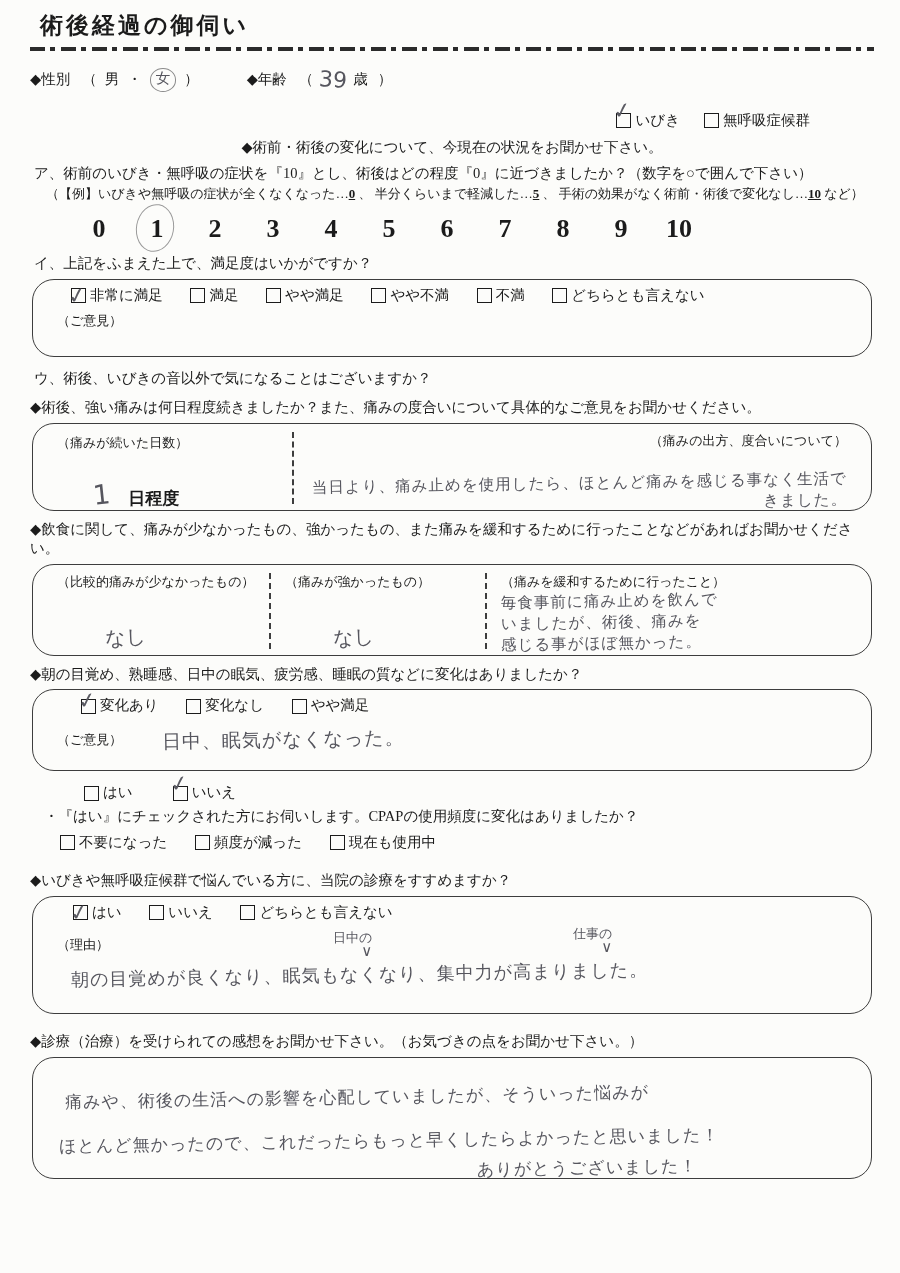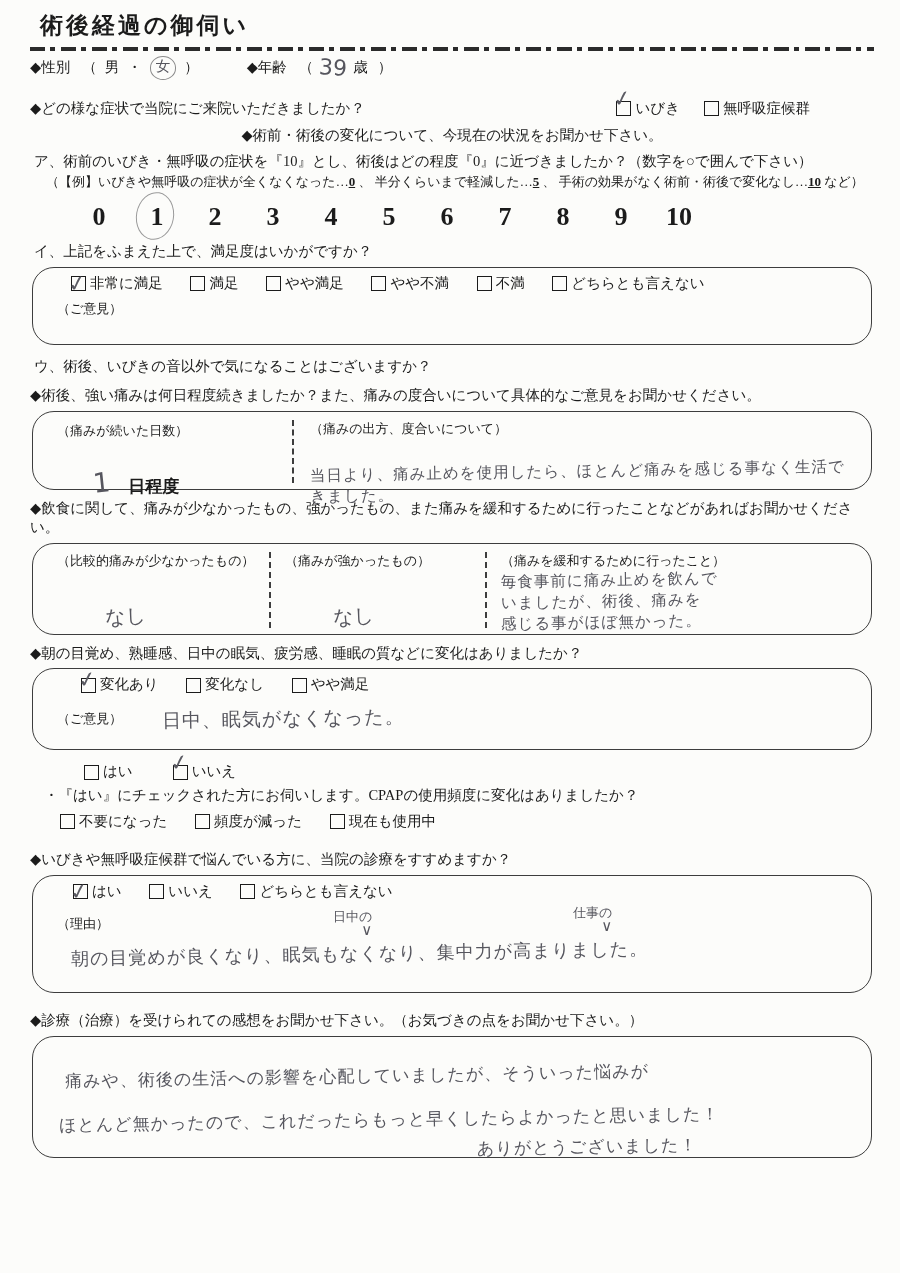--- a/index.html
+++ b/index.html
@@ -36,21 +36,21 @@
   
   .circled{border:1.6px solid #8a8a8a;border-radius:50%;padding:0 5px 2px 5px;display:inline-block;}
   .scale{display:flex;margin:8px 0 2px 40px;font-size:26px;font-weight:bold;}
   .scale .num{width:58px;text-align:center;position:relative;}
   .scale .sel-circle{position:absolute;left:8px;top:-7px;width:36px;height:46px;
       border:1.7px solid #9a9a9a;border-radius:50%;transform:rotate(10deg);}
   .age-hw{font-size:22px;margin:0 6px;transform:rotate(4deg);display:inline-block;}
   
   .cols{display:flex;}
   .pain-left{width:235px;flex:none;padding-top:2px;}
-  .pain-right{flex:1;border-left:2px dashed #3d3d3d;padding-left:16px;}
+  .pain-right{flex:1;border-left:2px dashed #3d3d3d;padding-left:16px;text-align:right;}
   .pain-days{margin:26px 0 2px 36px;font-size:16px;}
   .pain-days .hw-big{font-size:27px;margin-right:14px;display:inline-block;transform:rotate(-6deg);}
   
   .eat1{width:212px;flex:none;}
   .eat2{width:200px;flex:none;border-left:2px dashed #3d3d3d;padding-left:14px;}
   .eat3{flex:1;border-left:2px dashed #3d3d3d;padding-left:14px;}
   .nashi{margin:34px 0 0 48px;font-size:20px;transform:rotate(-4deg);display:inline-block;}
   .eat3 .hw-line{font-size:15.5px;}
   
   .insert{position:absolute;font-size:13px;text-align:right;line-height:1;}
@@ -59,37 +59,36 @@
   .thanks-line{margin-left:420px;margin-top:4px;}
 </style>
 </head>
 <body>
 
 <div class="paper">
 
   <div class="title">術後経過の御伺い</div>
   <div class="title-rule"></div>
 
-  <div class="q row" style="margin-top:2px;">
+  <div class="q row" style="margin-top:14px;">
     <span>◆性別</span>
     <span style="margin-left:12px;">（</span>
     <span style="margin:0 8px;">男</span>
     <span>・</span>
     <span class="circled hw" style="margin:0 8px;">女</span>
     <span>）</span>
     <span class="inline-gap"></span>
     <span>◆年齢</span>
     <span style="margin-left:12px;">（</span>
     <span class="hw age-hw">39</span>
     <span>歳</span>
     <span style="margin-left:10px;">）</span>
   </div>
 
   <div class="q row" style="margin-top:16px;">
-    <span>◆どの様な症状で当院にご来院いただきましたか？</span>
     <span style="flex:1;"></span>
     <span class="cb">
       <span class="sq">
           <span class="mark hw">✓</span>
         </span>
       <span>いびき</span>
     </span>
     <span class="cb" style="margin-right:64px;">
       <span class="sq">
           <span class="mark hw"></span>
@@ -157,21 +156,21 @@
         <span>どちらとも言えない</span>
       </span>
     </div>
     <div class="small-label" style="margin-top:4px;">（ご意見）</div>
     <div class="hw hw-line"></div>
   </div>
 
   <div class="q sub" style="margin-top:12px;">ウ、術後、いびきの音以外で気になることはございますか？</div>
 
   <div class="q" style="margin-top:10px;">◆術後、強い痛みは何日程度続きましたか？また、痛みの度合いについて具体的なご意見をお聞かせください。</div>
-  <div class="rbox" style="height:79px;padding-top:8px;">
+  <div class="rbox" style="height:88px;padding-top:8px;">
     <div class="cols" style="height:100%;">
       <div class="pain-left">
         <div class="small-label">（痛みが続いた日数）</div>
         <div class="pain-days">
           <span class="hw hw-big">1</span>
           <span class="bold" style="font-size:17px;">日程度</span>
         </div>
       </div>
       <div class="pain-right">
         <div class="small-label">（痛みの出方、度合いについて）</div>

